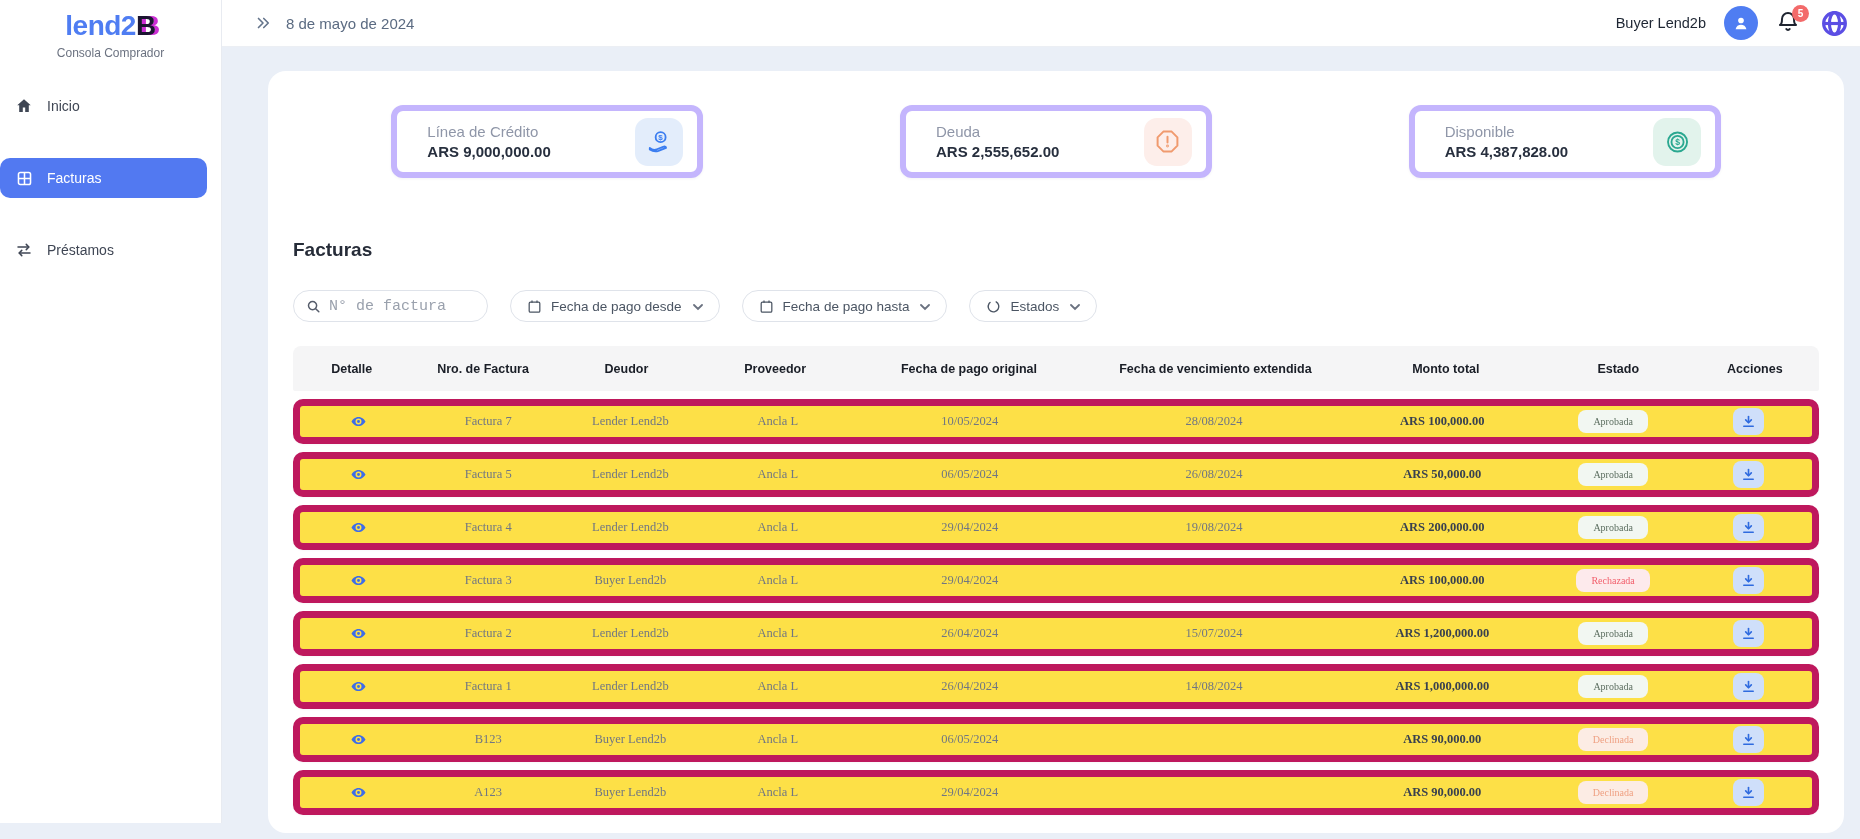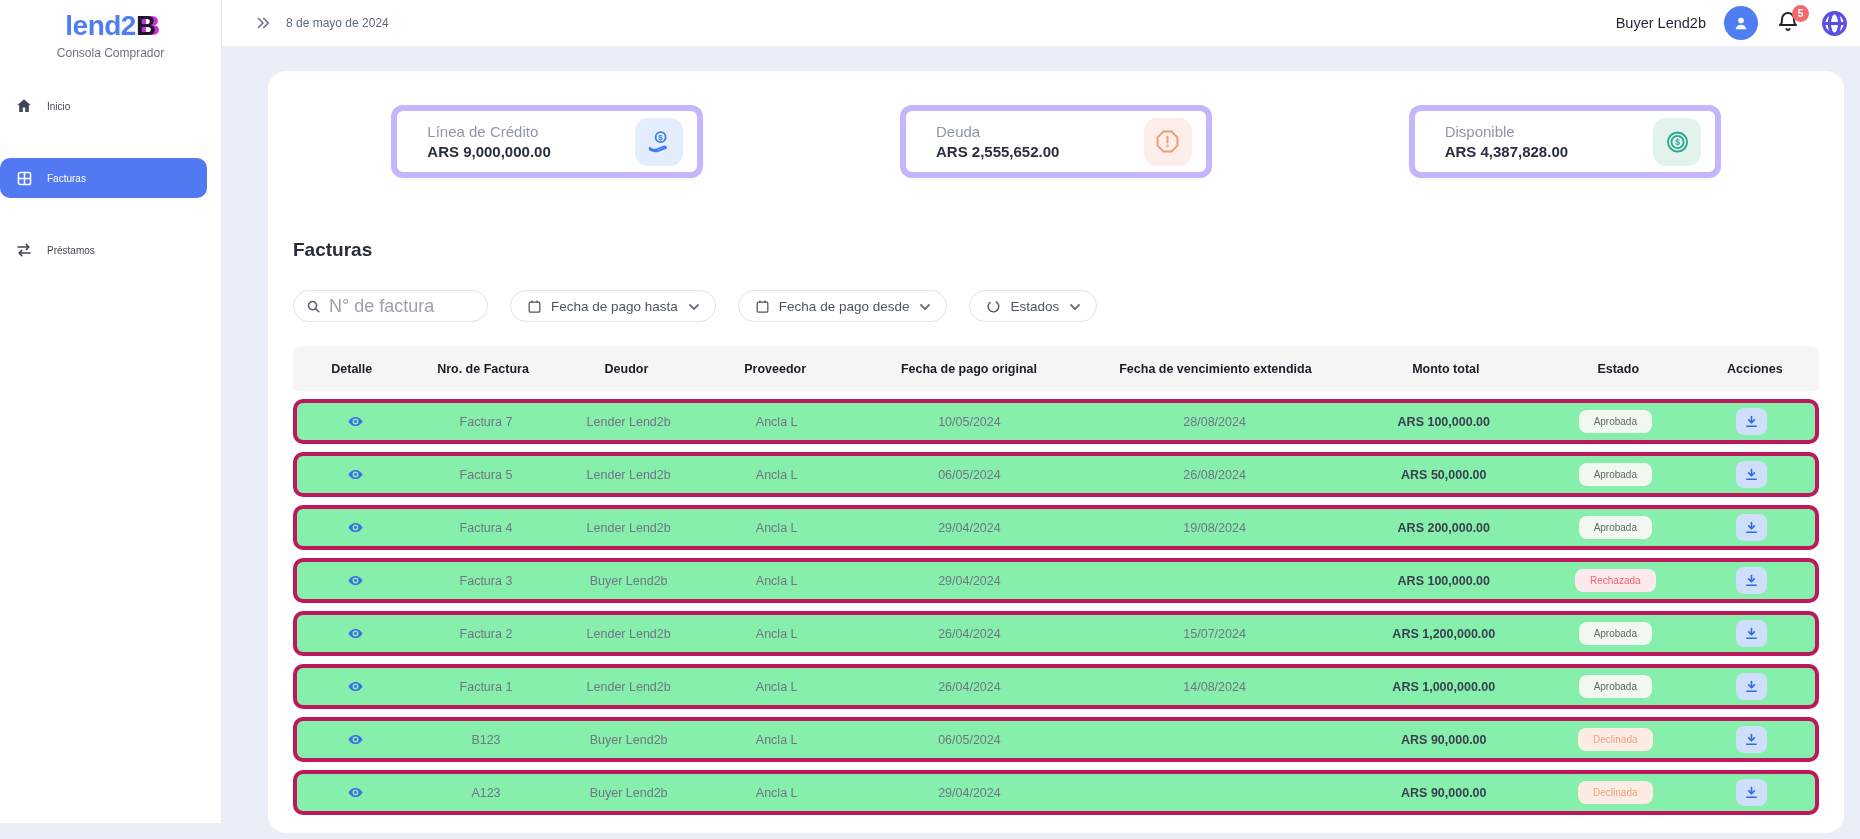--- a/index.html
+++ b/index.html
@@ -8,30 +8,30 @@
 
   
   .sidebar { position:absolute; left:0; top:0; bottom:16px; width:222px; background:#fff;
              border-right:1px solid #e8ebf1; z-index:5; }
   .logo-block { text-align:center; padding-top:10px; }
   .logo { font-size:28px; font-weight:bold; letter-spacing:-0.5px; color:#4f7df2; }
   .logo .accent { color:#1b1530; text-shadow:4px 0 0 #cc2fd4; }
   .logo-sub { font-size:12px; color:#6b7280; margin-top:4px; }
   .nav { margin-top:26px; }
   .nav-item { display:flex; align-items:center; gap:13px; height:40px; padding-left:12px;
-              margin:0 14px 6px 0; color:#3f4654; font-size:10px; cursor:pointer; }
+              margin:0 14px 6px 0; color:#3f4654; font-size:14px; cursor:pointer; }
   .nav-item.active { background:#5279f1; color:#fff; border-radius:10px; height:40px; }
   .nav-item .ni { width:20px; height:20px; display:flex; align-items:center; justify-content:center; }
   .nav-gap { height:26px; }
 
   
   .main { position:absolute; left:222px; top:0; right:0; bottom:0; }
   .topbar { height:47px; background:#fff; border-bottom:1px solid #eceff4;
             display:flex; align-items:center; justify-content:space-between; padding:0 10px 0 32px; }
-  .topbar-left { display:flex; align-items:center; gap:14px; color:#5b6b82; font-size:12px; }
+  .topbar-left { display:flex; align-items:center; gap:14px; color:#5b6b82; font-size:15px; }
   .topbar-right { display:flex; align-items:center; gap:18px; }
   .user-name { font-size:14.5px; color:#1e2633; }
   .avatar { width:34px; height:34px; border-radius:50%; background:#4f7df2;
             display:flex; align-items:center; justify-content:center; cursor:pointer; }
   .bell-wrap { position:relative; cursor:pointer; width:26px; height:26px; }
   .bell-badge { position:absolute; top:-5px; right:-7px; min-width:17px; height:17px; border-radius:9px;
                 background:#f36a6a; color:#fff; font-size:10px; font-weight:bold;
                 display:flex; align-items:center; justify-content:center; padding:0 4px; }
   .globe-btn { width:30px; height:30px; cursor:pointer; display:flex; align-items:center; }
 
@@ -51,34 +51,34 @@
   .stat-icon.blue { background:#e3edfb; }
   .stat-icon.red { background:#fdeeea; }
   .stat-icon.green { background:#e2f3ec; }
 
   
   .section-title { margin-top:61px; font-size:19px; font-weight:600; color:#262c38; }
 
   .filters { display:flex; align-items:center; gap:22px; margin-top:29px; }
   .search-box { display:flex; align-items:center; gap:8px; width:195px; height:32px;
                 border:1px solid #dfe3ea; border-radius:16px; padding:0 12px; background:#fff; }
-  .search-box input { border:none; outline:none; width:100%; font-size:18px; color:#000000;
-                      font-family:Liberation Sans, sans-serif; background:transparent; }
+  .search-box input { border:none; outline:none; width:100%; font-size:15px; color:#000000;
+                      font-family:Liberation Mono, monospace; background:transparent; }
   .search-box input::placeholder { color:#9aa1ad; }
   .filter-pill { display:flex; align-items:center; gap:9px; height:32px; padding:0 16px;
                  border:1px solid #dfe3ea; border-radius:16px; background:#fff; cursor:pointer;
                  font-size:13.5px; color:#4b5563; }
   .filter-pill .caret { margin-left:2px; }
 
   
   .grid-cols { display:grid; grid-template-columns:7.7% 9.5% 9.3% 10.2% 15.2% 17.1% 13.1% 9.5% 8.4%; }
   .thead { margin-top:24px; background:#f5f5f6; border-radius:8px 8px 2px 2px; height:45px; align-items:center; }
   .th { text-align:center; font-size:12.5px; font-weight:bold; color:#1a1e27; }
-  .trow { margin-top:8px; background:#86efac; border:4px solid #be185d; border-radius:10px; height:45px;
-          align-items:center; box-shadow:0 1px 2px rgba(30,40,70,.03); }
+  .trow { margin-top:8px; background:#fde047; border:7px solid #be185d; border-radius:10px; height:45px;
+          align-items:center; box-shadow:0 1px 2px rgba(30,40,70,.03);font-family:Liberation Serif, serif; }
   .td { text-align:center; font-size:12.5px; color:#707683; display:flex; justify-content:center; align-items:center; }
   .td.amount { font-weight:bold; color:#39414f; }
   .eye-btn { background:none; border:none; cursor:pointer; display:flex; align-items:center; }
   .badge { display:inline-block; padding:6px 15px; border-radius:8px; font-size:10px; }
   .badge.approved { background:#f2f7f2; color:#5c6e60; }
   .badge.rejected { background:#fdeaec; color:#f2606d; }
   .badge.declined { background:#fcece4; color:#efa183; }
   .dl-btn { width:31px; height:27px; border:none; border-radius:8px; background:#cfdffa; cursor:pointer;
             display:flex; align-items:center; justify-content:center; }
 </style>
@@ -217,35 +217,35 @@
           </span>
           <input type="text" placeholder="N° de factura" style="">
         </div>
         <button class="filter-pill">
           <span style="display:flex;">
             <svg width="15" height="15" viewBox="0 0 24 24" fill="none" stroke="#4b5563" stroke-width="2">
                 <rect x="3.5" y="5" width="17" height="16" rx="2"></rect>
                 <path d="M8 2.5V6M16 2.5V6"></path>
               </svg>
           </span>
-          <span>Fecha de pago hasta</span>
+          <span>Fecha de pago desde</span>
           <span class="caret">
             <svg width="10" height="7" viewBox="0 0 10 7">
                 <path d="M1 1l4 4 4-4" fill="none" stroke="#6b7280" stroke-width="1.8" stroke-linecap="round"></path>
               </svg>
           </span>
         </button>
         <button class="filter-pill">
           <span style="display:flex;">
             <svg width="15" height="15" viewBox="0 0 24 24" fill="none" stroke="#4b5563" stroke-width="2">
                 <rect x="3.5" y="5" width="17" height="16" rx="2"></rect>
                 <path d="M8 2.5V6M16 2.5V6"></path>
               </svg>
           </span>
-          <span>Fecha de pago desde</span>
+          <span>Fecha de pago hasta</span>
           <span class="caret">
             <svg width="10" height="7" viewBox="0 0 10 7">
                 <path d="M1 1l4 4 4-4" fill="none" stroke="#6b7280" stroke-width="1.8" stroke-linecap="round"></path>
               </svg>
           </span>
         </button>
         <button class="filter-pill">
           <span style="display:flex;">
             <svg width="15" height="15" viewBox="0 0 24 24" fill="none" stroke="#4b5563" stroke-width="2.2" stroke-linecap="round">
                 <circle cx="12" cy="12" r="8.5" stroke-dasharray="42 12" transform="rotate(-60 12 12)"></circle>

